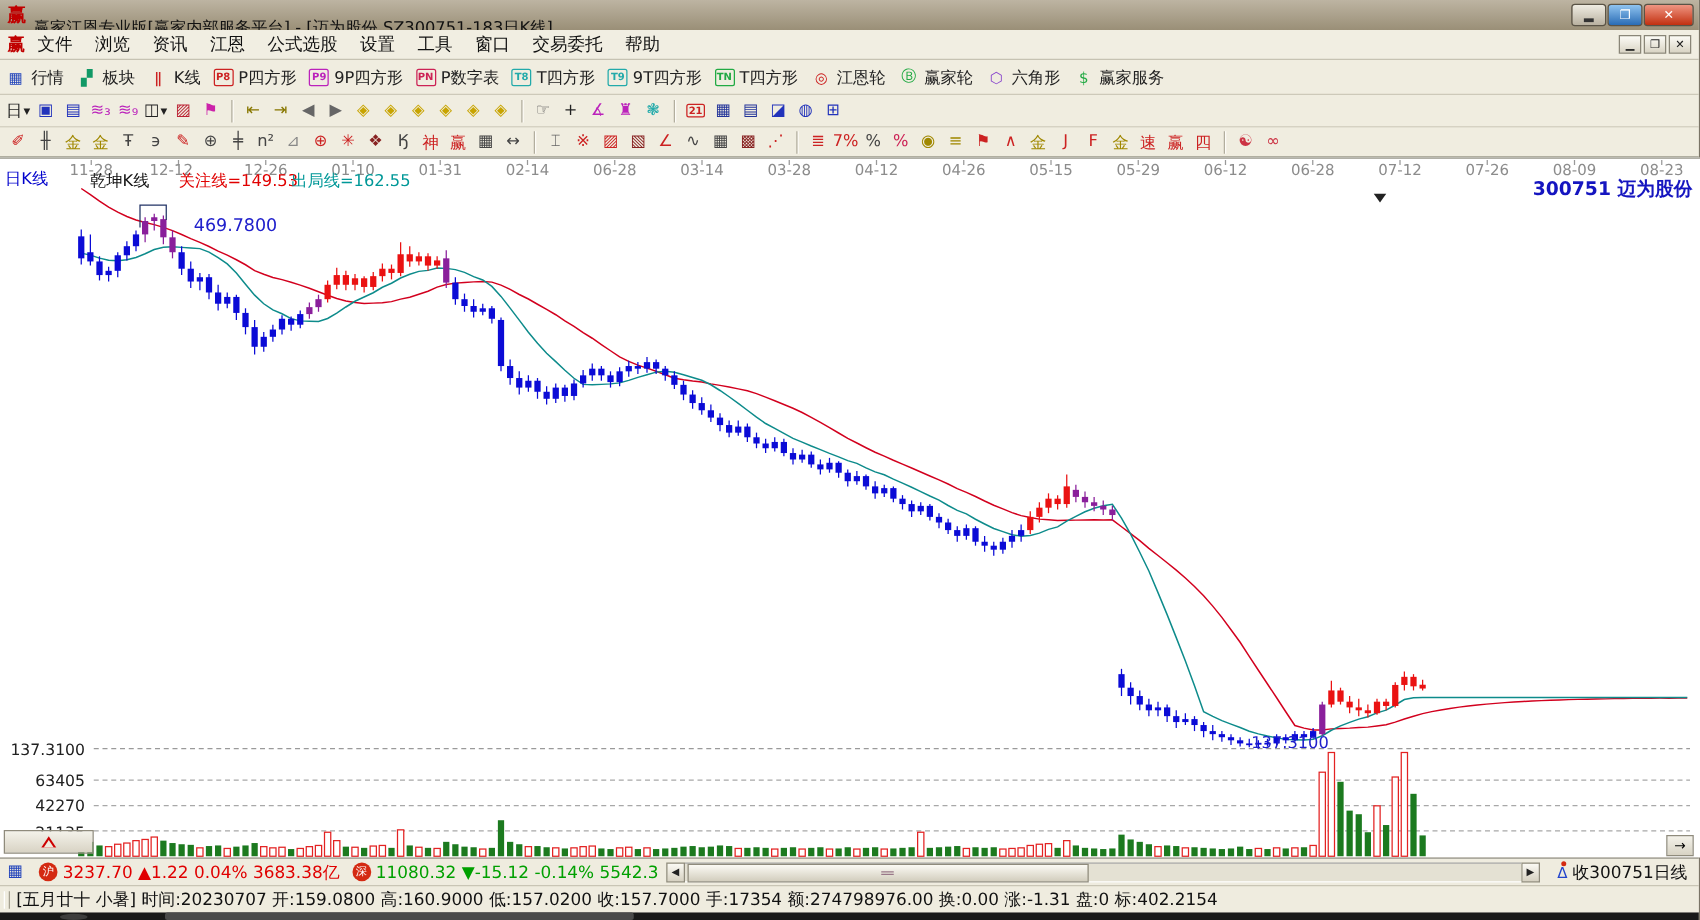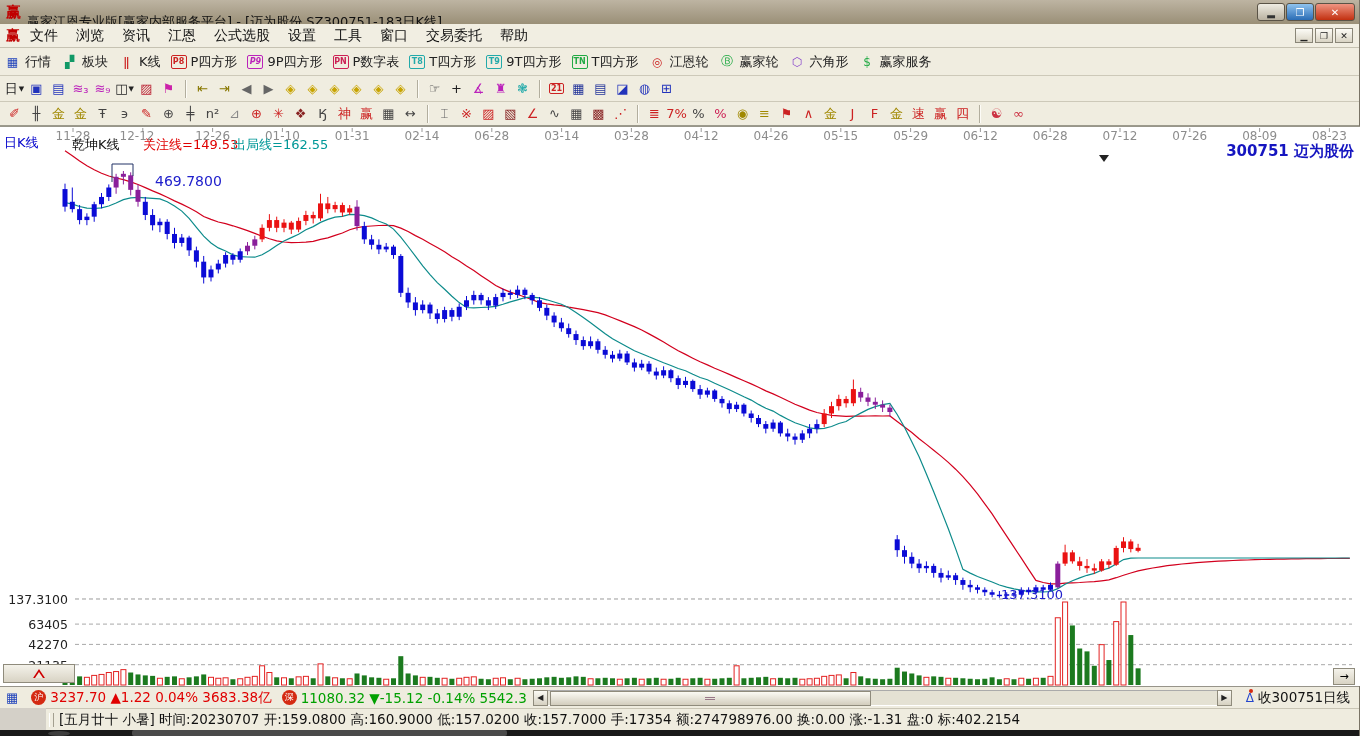--- a/index.html
+++ b/index.html
@@ -46,21 +46,21 @@
   .axlab{position:absolute;left:0;width:68px;text-align:right;font-size:12.5px;color:#222;}
   .downmark{position:absolute;width:0;height:0;border-left:5px solid transparent;border-right:5px solid transparent;border-top:7px solid #222;}
   .flatbtn{position:absolute;background:linear-gradient(#f4f2ea,#d8d3c4);border:1px solid #8f8b7c;display:flex;align-items:center;justify-content:center;cursor:default;}
   .tri-red{width:0;height:0;border-left:6px solid transparent;border-right:6px solid transparent;border-bottom:9px solid #fff;position:relative;}
   .tri-red:after{content:"";position:absolute;left:-6px;top:0;width:0;height:0;border-left:6px solid transparent;border-right:6px solid transparent;border-bottom:9px solid #c00;}
   .tri-red:before{content:"";position:absolute;left:-4px;top:2.5px;width:0;height:0;border-left:4px solid transparent;border-right:4px solid transparent;border-bottom:6px solid #efeade;z-index:2;}
   
   .status1{position:absolute;top:686px;left:0;right:0;height:22px;background:#efecdf;border-top:1px solid #97948a;
     display:flex;align-items:center;padding:0 3px;font-size:13.5px;}
   .status2{position:absolute;top:708px;left:0;right:0;height:22px;background:#efecdf;border-top:1px solid #c9c5b5;
-    display:flex;align-items:center;padding:0 3px;font-size:13.5px;color:#111;margin-left:46px;}
+    display:flex;align-items:center;padding:0 3px;font-size:13.5px;color:#111;}
   .grip{width:5px;height:14px;border-left:1px solid #fff;border-right:1px solid #a39f8f;margin-right:5px;}
   .sb-ico{font-size:13px;margin:0 3px;}
   .badge{width:15px;height:15px;border-radius:50%;background:#d42a12;color:#fff;font-size:9px;display:flex;align-items:center;justify-content:center;margin:0 4px 0 10px;}
   .idx-red{color:#e00000;white-space:nowrap;}
   .idx-green{color:#00a000;white-space:nowrap;}
   .hscroll{flex:1;display:flex;align-items:center;margin:0 6px;height:17px;}
   .sarrow{width:15px;height:16px;background:linear-gradient(#fbfaf4,#d6d1c1);border:1px solid #8f8b7c;font-size:8px;
     display:flex;align-items:center;justify-content:center;color:#222;}
   .strack{flex:1;height:16px;background:#e4e1d3;border-top:1px solid #aaa;border-bottom:1px solid #fff;position:relative;}
   .sthumb{position:absolute;left:2px;top:0;height:15px;width:48%;background:linear-gradient(#fbfaf4,#d2cdbd);border:1px solid #8f8b7c;
@@ -121,21 +121,21 @@
       </div>
       <div class="tbtn">
         <span class="tico" style="color: rgb(204, 34, 34);">ǁ</span>
         <span class="tlabel">K线</span>
       </div>
       <div class="tbtn">
         <span class="tico box" style="color: rgb(204, 34, 34);">P8</span>
         <span class="tlabel">P四方形</span>
       </div>
       <div class="tbtn">
-        <span class="tico box" style="color: rgb(187, 34, 187); font-style: italic;">P9</span>
+        <span class="tico box" style="color: rgb(187, 34, 187);">P9</span>
         <span class="tlabel">9P四方形</span>
       </div>
       <div class="tbtn">
         <span class="tico box" style="color: rgb(204, 34, 85);">PN</span>
         <span class="tlabel">P数字表</span>
       </div>
       <div class="tbtn">
         <span class="tico box" style="color: rgb(34, 170, 170);">T8</span>
         <span class="tlabel">T四方形</span>
       </div>

